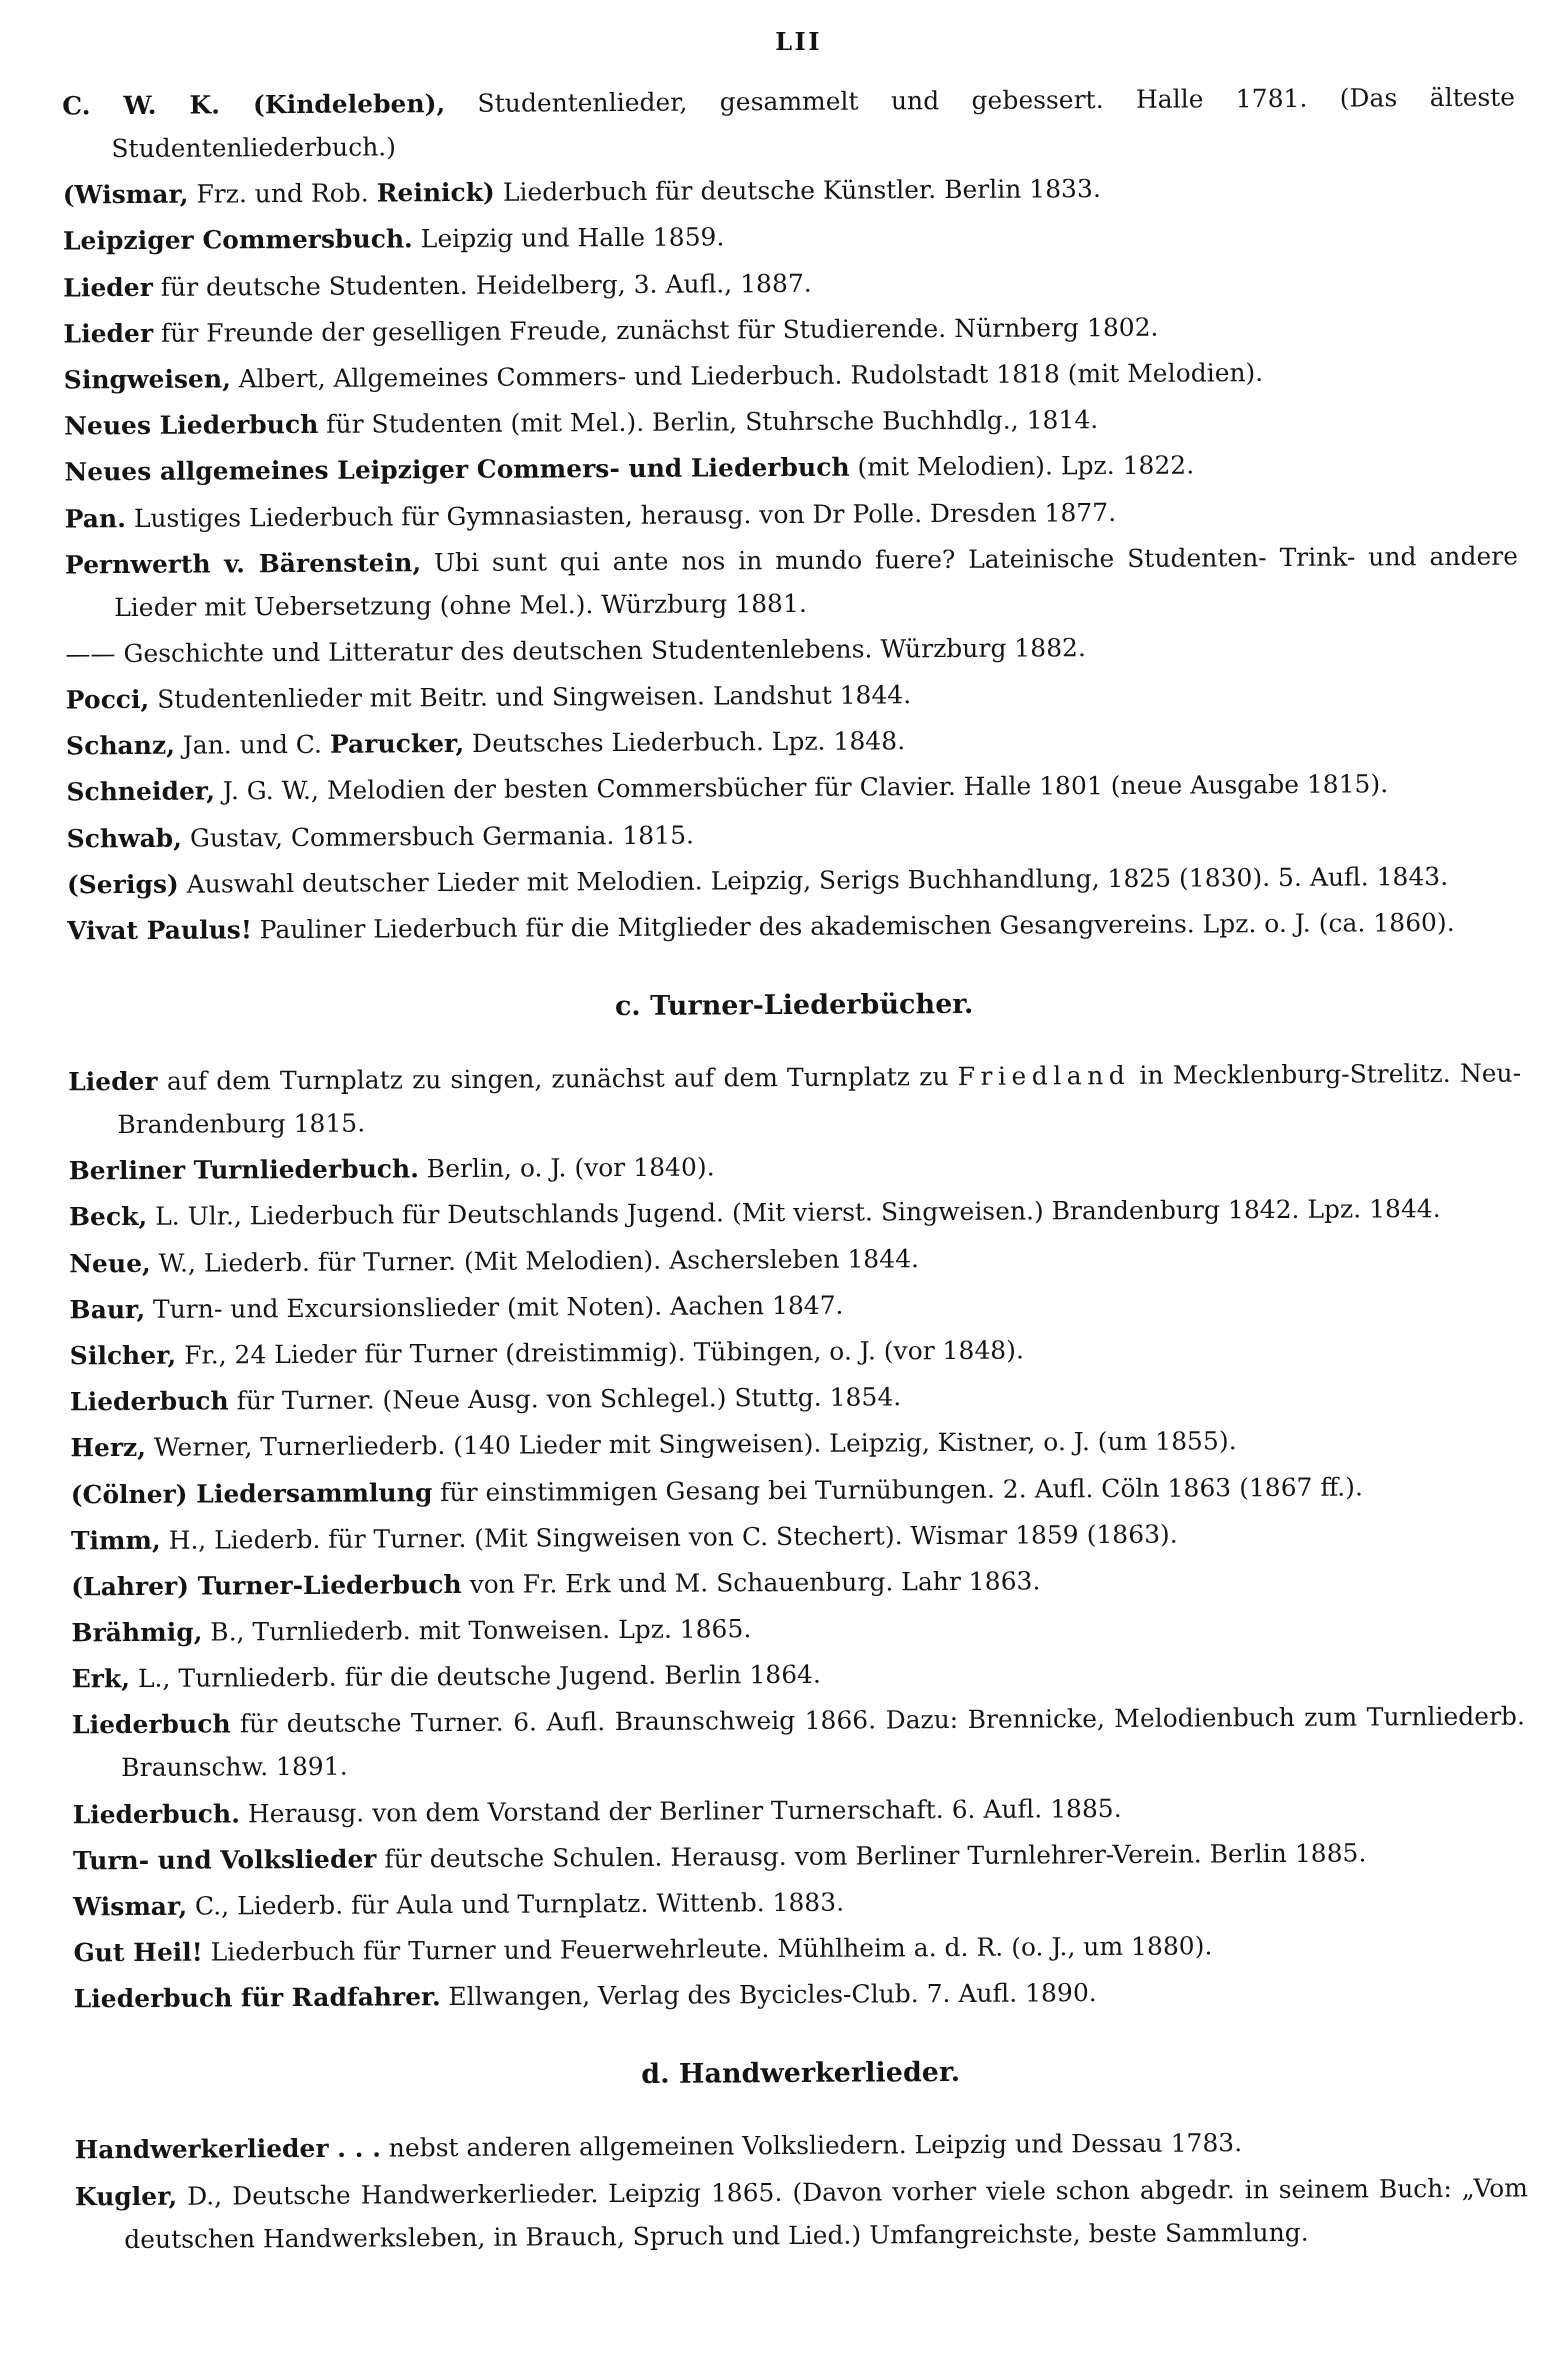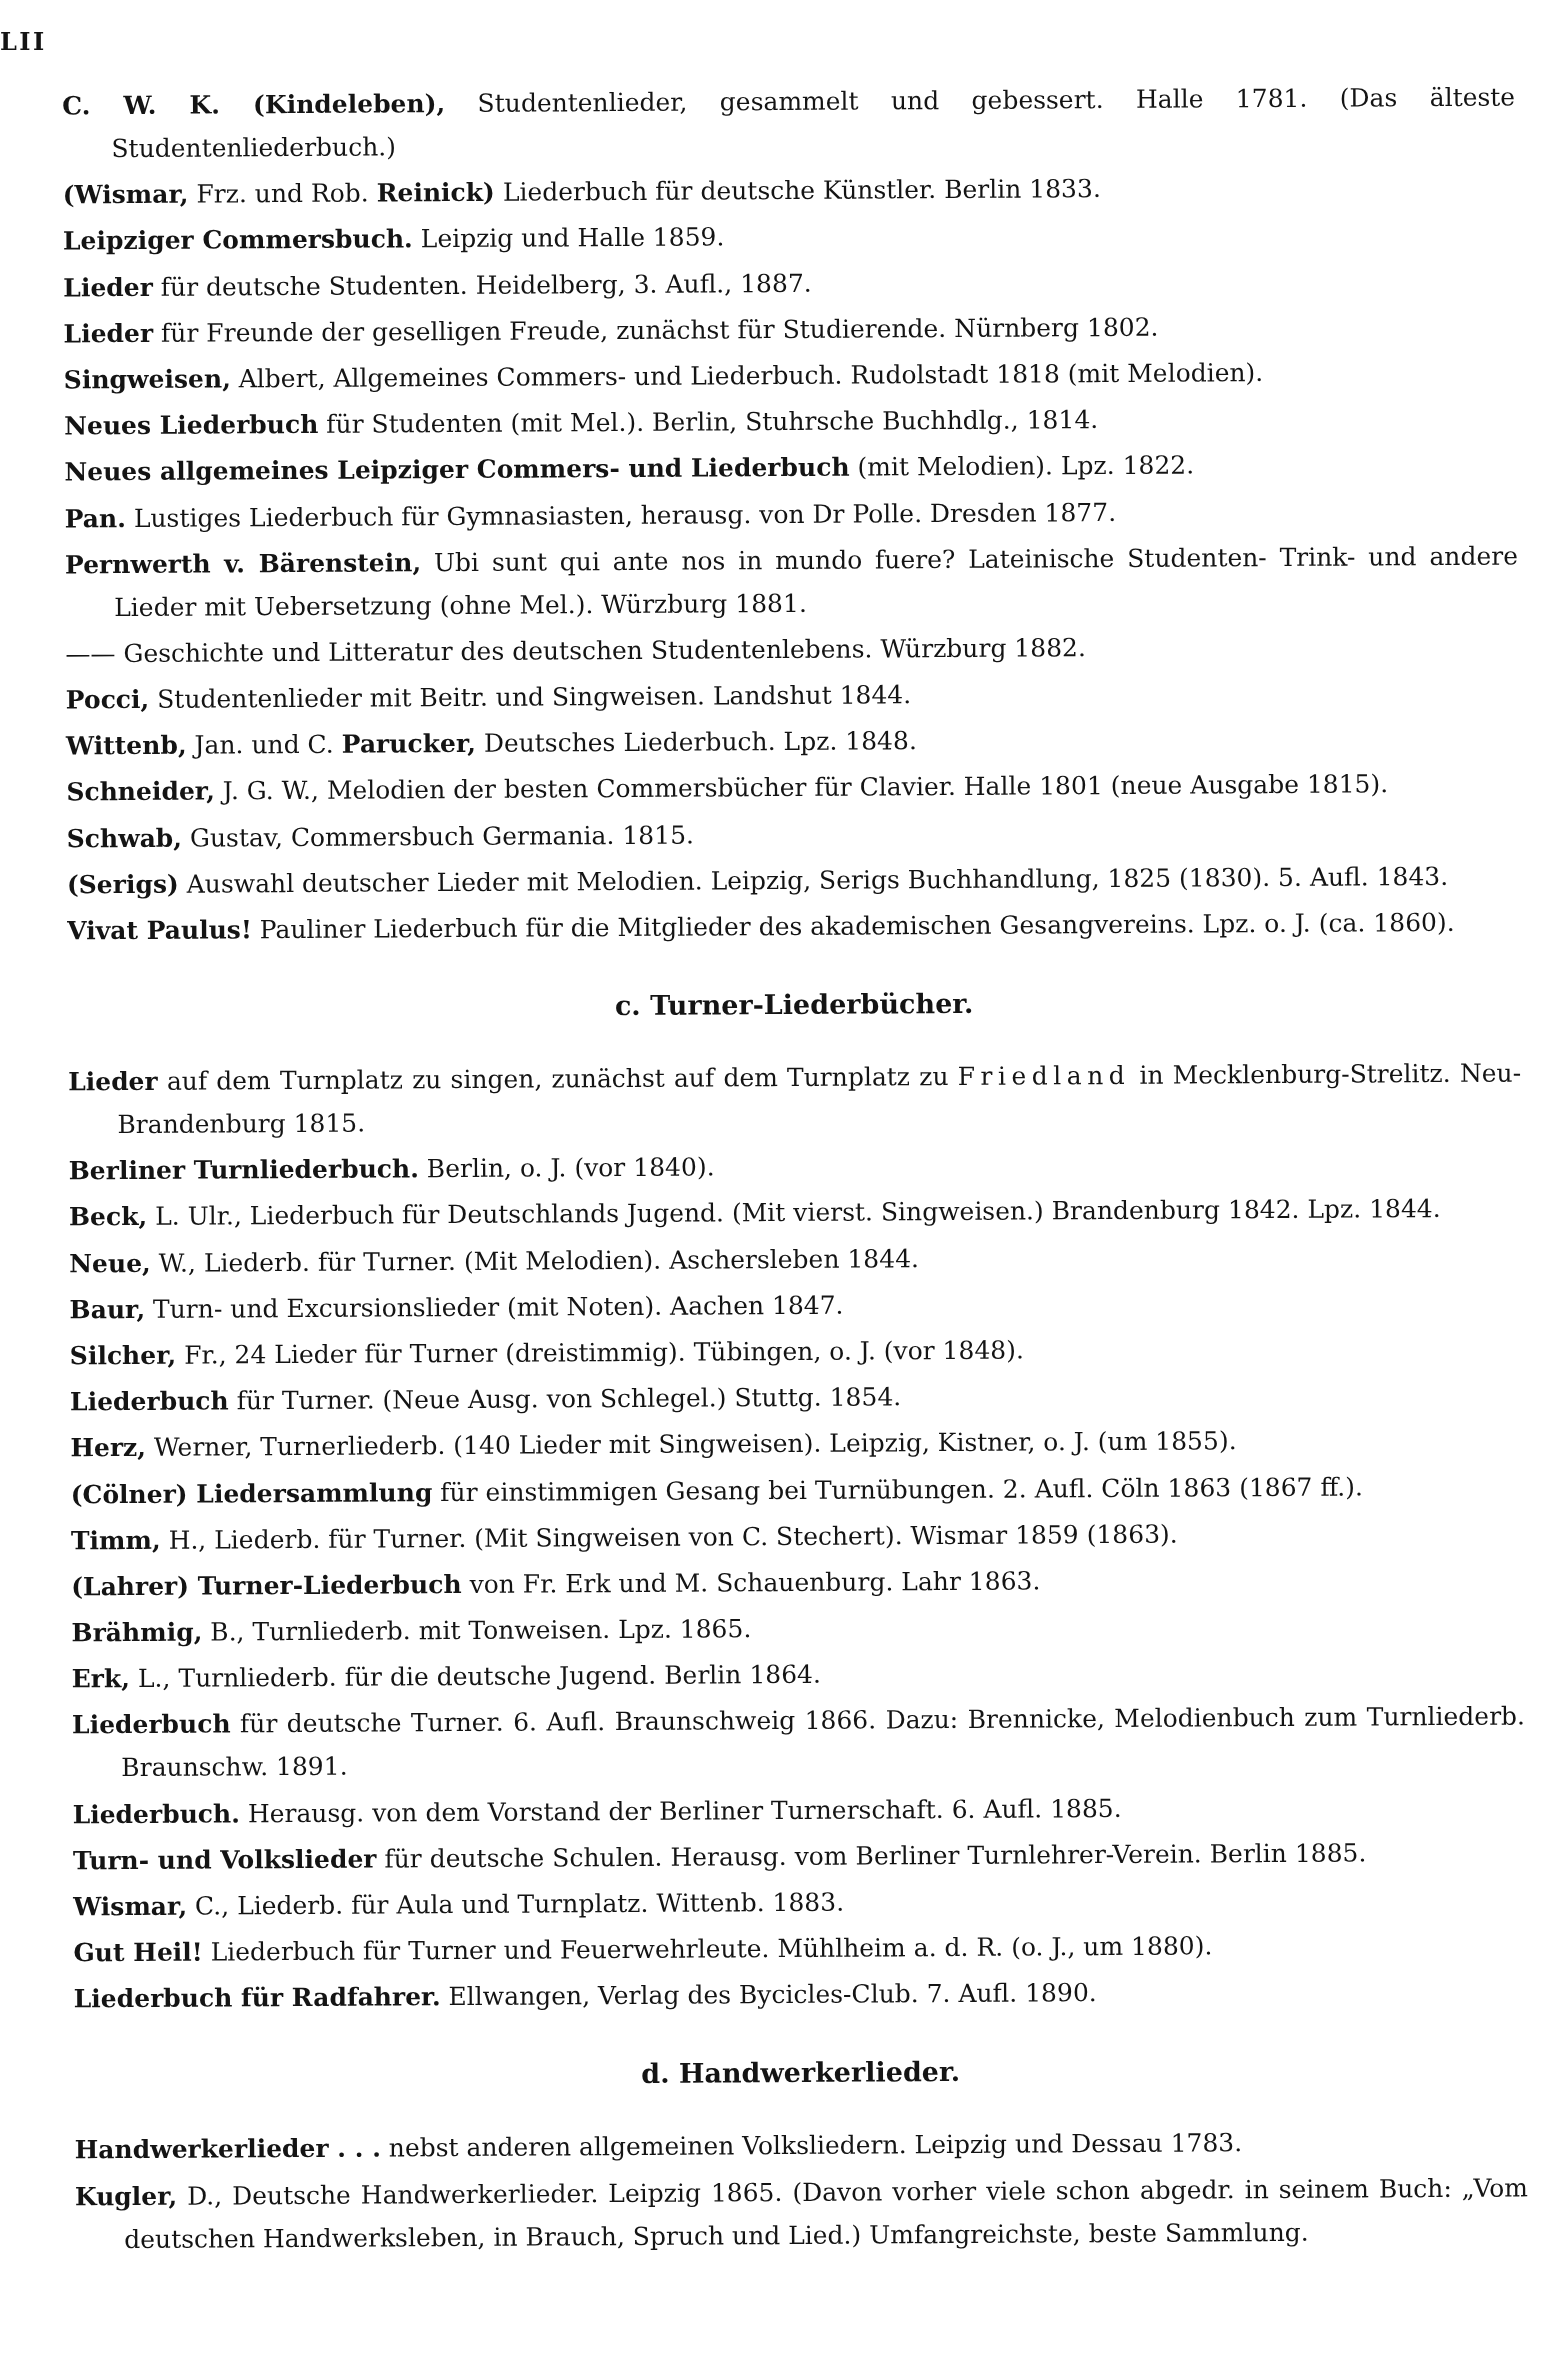--- a/index.html
+++ b/index.html
@@ -11,25 +11,26 @@
     position: relative;
     width: 1561px;
     height: 2366px;
     margin: 0 auto;
     background: #ffffff;
     overflow: hidden;
     color: #141414;
     font-family: "DejaVu Serif", "Liberation Serif", serif;
   }
   .page-number {
-    text-align: left;
+    text-align: center;
     padding-top: 27px;
     font-size: 24px;
     font-weight: 700;
     letter-spacing: 2.4px;
+    padding-left: 36px;
   }
   .content {
     margin-top: 24px;
     padding-left: 62px;
     padding-right: 46px;
     transform: rotate(-0.35deg);
     transform-origin: 50% 0;
   }
   .entry {
     margin: 0 0 3.2px 0;
@@ -67,21 +68,21 @@
         <p class="entry"><span class="lead">Leipziger Commersbuch.</span><span> Leipzig und Halle 1859.</span></p>
         <p class="entry"><span class="lead">Lieder</span><span> für deutsche Studenten.  Heidelberg, 3. Aufl., 1887.</span></p>
         <p class="entry"><span class="lead">Lieder</span><span> für Freunde der geselligen Freude, zunächst für Studierende.  Nürnberg 1802.</span></p>
         <p class="entry"><span class="lead">Singweisen,</span><span> Albert, Allgemeines Commers- und Liederbuch.  Rudolstadt 1818 (mit Melodien).</span></p>
         <p class="entry"><span class="lead">Neues Liederbuch</span><span> für Studenten (mit Mel.).  Berlin, Stuhrsche Buchhdlg., 1814.</span></p>
         <p class="entry"><span class="lead">Neues allgemeines Leipziger Commers- und Liederbuch</span><span> (mit Melodien).  Lpz. 1822.</span></p>
         <p class="entry"><span class="lead">Pan.</span><span> Lustiges Liederbuch für Gymnasiasten, herausg. von Dr Polle.  Dresden 1877.</span></p>
         <p class="entry"><span class="lead">Pernwerth v. Bärenstein,</span><span> Ubi sunt qui ante nos in mundo fuere?  Lateinische Studenten- Trink- und andere Lieder mit Uebersetzung (ohne Mel.).  Würzburg 1881.</span></p>
         <p class="entry"><span>—— </span><span>Geschichte und Litteratur des deutschen Studentenlebens.  Würzburg 1882.</span></p>
         <p class="entry"><span class="lead">Pocci,</span><span> Studentenlieder mit Beitr. und Singweisen.  Landshut 1844.</span></p>
-        <p class="entry"><span class="lead">Wittenb,</span><span> Jan. und C. </span><span class="lead">Parucker,</span><span> Deutsches Liederbuch.  Lpz. 1848.</span></p>
+        <p class="entry"><span class="lead">Schanz,</span><span> Jan. und C. </span><span class="lead">Parucker,</span><span> Deutsches Liederbuch.  Lpz. 1848.</span></p>
         <p class="entry"><span class="lead">Schneider,</span><span> J. G. W., Melodien der besten Commersbücher für Clavier.  Halle 1801 (neue Ausgabe 1815).</span></p>
         <p class="entry"><span class="lead">Schwab,</span><span> Gustav, Commersbuch Germania.  1815.</span></p>
         <p class="entry"><span class="lead">(Serigs)</span><span> Auswahl deutscher Lieder mit Melodien.  Leipzig, Serigs Buchhandlung, 1825 (1830). 5. Aufl. 1843.</span></p>
         <p class="entry"><span class="lead">Vivat Paulus!</span><span> Pauliner Liederbuch für die Mitglieder des akademischen Gesangvereins.  Lpz. o. J. (ca. 1860).</span></p>
       </section>
       <section>
         <div class="section-heading">c. Turner-Liederbücher.</div>
         <p class="entry"><span class="lead">Lieder</span><span> auf dem Turnplatz zu singen, zunächst auf dem Turnplatz zu </span><span class="spaced">Friedland</span><span> in Mecklenburg-Strelitz.  Neu-Brandenburg 1815.</span></p>
         <p class="entry"><span class="lead">Berliner Turnliederbuch.</span><span> Berlin, o. J. (vor 1840).</span></p>
         <p class="entry"><span class="lead">Beck,</span><span> L. Ulr., Liederbuch für Deutschlands Jugend.  (Mit vierst. Singweisen.)  Brandenburg 1842. Lpz. 1844.</span></p>

